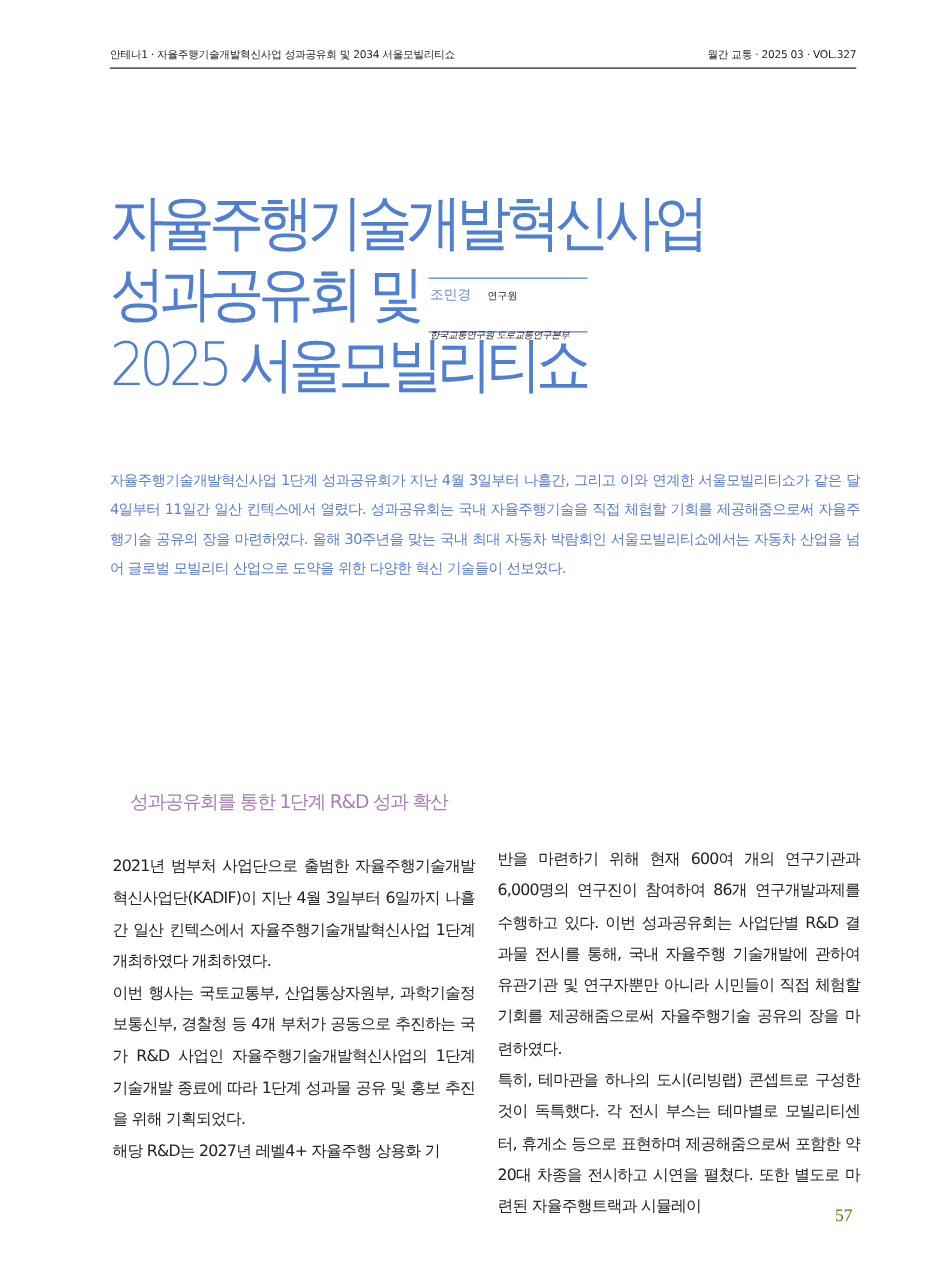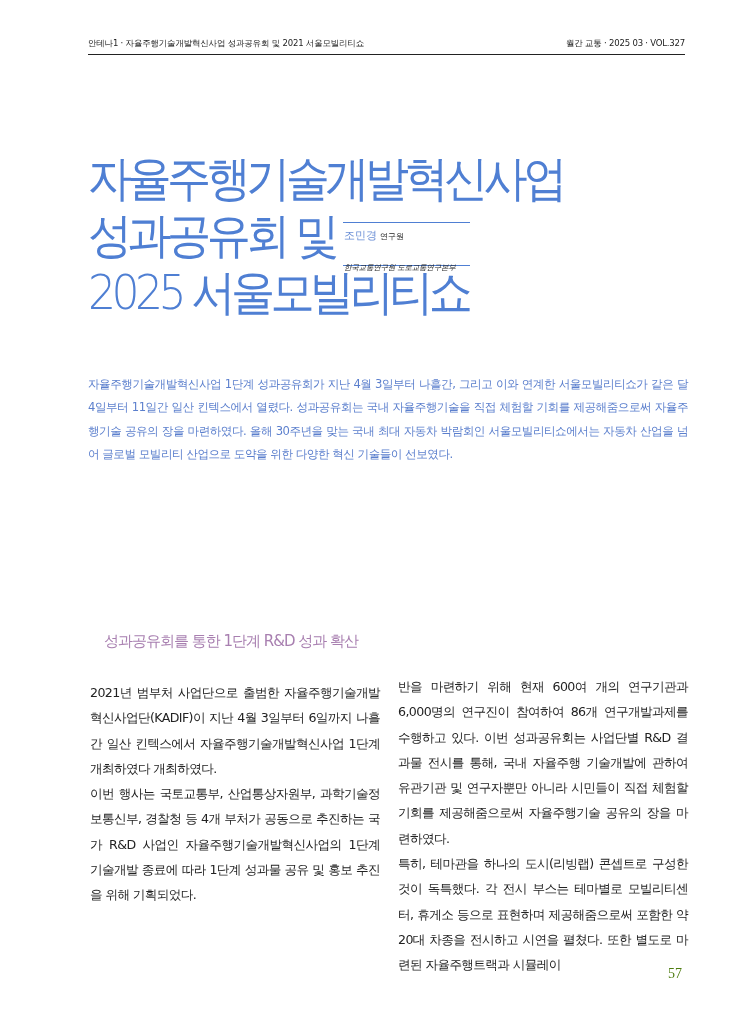--- a/index.html
+++ b/index.html
@@ -18,21 +18,21 @@
     .title-line {
       font-family: "DejaVu Sans", sans-serif; font-weight: 300; color: #4f7fd3;
       font-size: 48px; line-height: 57px; letter-spacing: -5px; white-space: nowrap;
       transform: scaleX(0.92); transform-origin: left top;
     }
     .author-box {
       position: absolute; left: 343px; top: 222px; width: 127px; height: 42px;
       border-top: 1px solid #4f7fd3; border-bottom: 1px solid #4f7fd3;
     }
     .author-name { position: absolute; left: 1px; top: 5px; font-size: 11px; color: #6b8fd6; white-space: nowrap; }
-    .author-role { font-size: 8px; color: #222; margin-left: 3px; }
+    .author-role { font-size: 8px; color: #222; margin-left: 13px; }
     .author-org { position: absolute; left: 1px; top: 40px; font-size: 7.6px; color: #222; white-space: nowrap; letter-spacing: -0.3px; font-style: italic; }
 
     .lead {
       position: absolute; left: 88px; top: 373px; width: 600px;
       font-size: 11.6px; line-height: 23.3px; color: #5b7fcd; letter-spacing: -0.5px;
       text-align: justify;
     }
 
     .section-heading {
       position: absolute; left: 104px; top: 632px; font-size: 15px; color: #a87fb0;
@@ -48,21 +48,21 @@
 
     .page-number {
       position: absolute; left: 668px; top: 966px; font-family: "Liberation Serif", serif;
       font-size: 14px; color: #4d7c0f;
     }
   </style>
 </head>
 <body>
 
 <div class="running-header">
-  <span class="left">안테나1  ·  자율주행기술개발혁신사업 성과공유회 및 2021 서울모빌리티쇼</span>
+  <span class="left">안테나1  ·  자율주행기술개발혁신사업 성과공유회 및 2034 서울모빌리티쇼</span>
   <span class="right">월간 교통  ·  2025 03  ·  VOL.327</span>
 </div>
 
 <div class="title-block">
   <div class="title-line">자율주행기술개발혁신사업</div>
   <div class="title-line">성과공유회 및</div>
   <div class="title-line">2025 서울모빌리티쇼</div>
 </div>
 
 <div class="author-box">
@@ -72,20 +72,21 @@
   <div class="author-org">한국교통연구원 도로교통연구본부</div>
 </div>
 
 <div class="lead">자율주행기술개발혁신사업 1단계 성과공유회가 지난 4월 3일부터 나흘간, 그리고 이와 연계한 서울모빌리티쇼가 같은 달 4일부터 11일간 일산 킨텍스에서 열렸다. 성과공유회는 국내 자율주행기술을 직접 체험할 기회를 제공해줌으로써 자율주행기술 공유의 장을 마련하였다. 올해 30주년을 맞는 국내 최대 자동차 박람회인 서울모빌리티쇼에서는 자동차 산업을 넘어 글로벌 모빌리티 산업으로 도약을 위한 다양한 혁신 기술들이 선보였다.</div>
 
 <div class="section-heading">성과공유회를 통한 1단계 R&amp;D 성과 확산</div>
 
 <div class="col col-left">
   <p>2021년 범부처 사업단으로 출범한 자율주행기술개발혁신사업단(KADIF)이 지난 4월 3일부터 6일까지 나흘간 일산 킨텍스에서 자율주행기술개발혁신사업 1단계 개최하였다 개최하였다.</p>
   <p>이번 행사는 국토교통부, 산업통상자원부, 과학기술정보통신부, 경찰청 등 4개 부처가 공동으로 추진하는 국가 R&amp;D 사업인 자율주행기술개발혁신사업의 1단계 기술개발 종료에 따라 1단계 성과물 공유 및 홍보 추진을 위해 기획되었다.</p>
+  <p>해당 R&amp;D는 2027년 레벨4+ 자율주행 상용화 기</p>
 </div>
 
 <div class="col col-right">
   <p>반을 마련하기 위해 현재 600여 개의 연구기관과 6,000명의 연구진이 참여하여 86개 연구개발과제를 수행하고 있다. 이번 성과공유회는 사업단별 R&amp;D 결과물 전시를 통해, 국내 자율주행 기술개발에 관하여 유관기관 및 연구자뿐만 아니라 시민들이 직접 체험할 기회를 제공해줌으로써 자율주행기술 공유의 장을 마련하였다.</p>
   <p>특히, 테마관을 하나의 도시(리빙랩) 콘셉트로 구성한 것이 독특했다. 각 전시 부스는 테마별로 모빌리티센터, 휴게소 등으로 표현하며 제공해줌으로써 포함한 약 20대 차종을 전시하고 시연을 펼쳤다. 또한 별도로 마련된 자율주행트랙과 시뮬레이</p>
 </div>
 
 <div class="page-number">57</div>
 
 </body></html>

